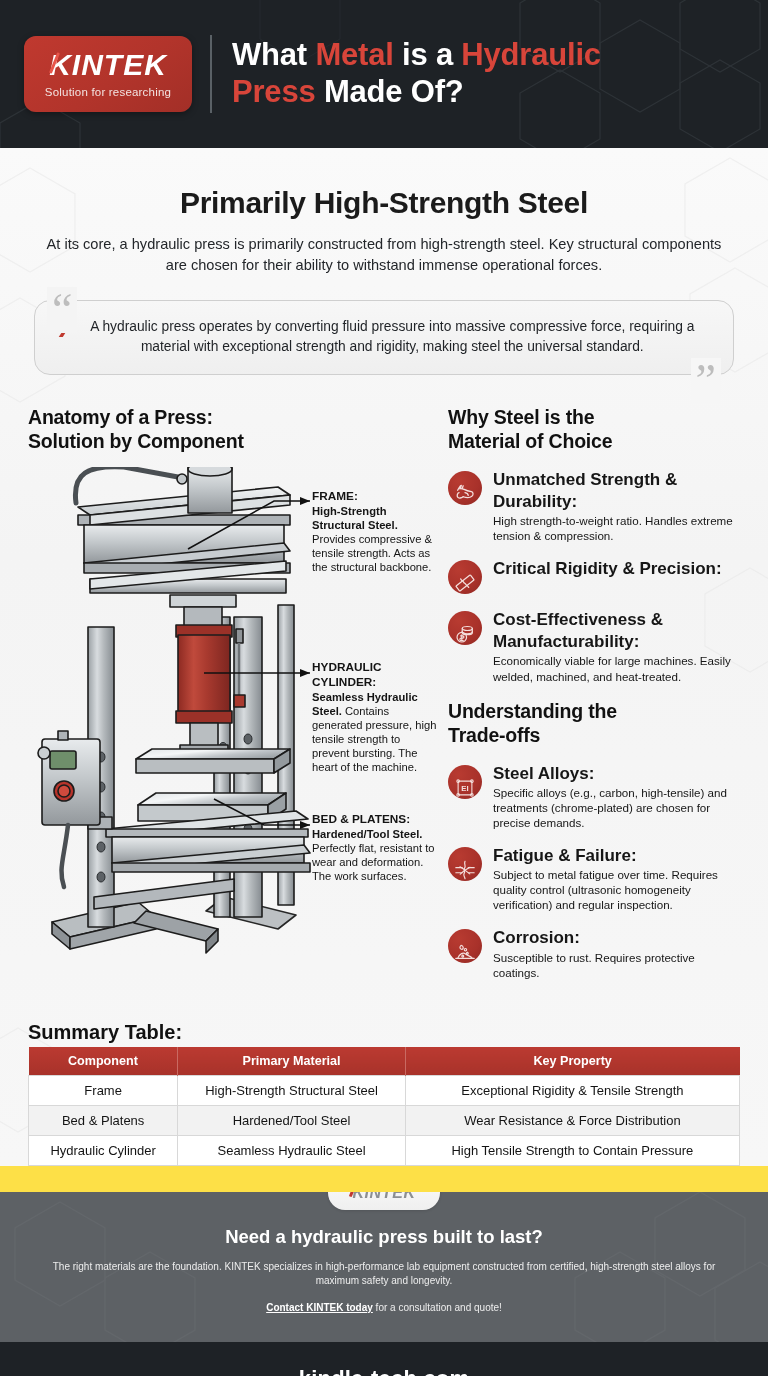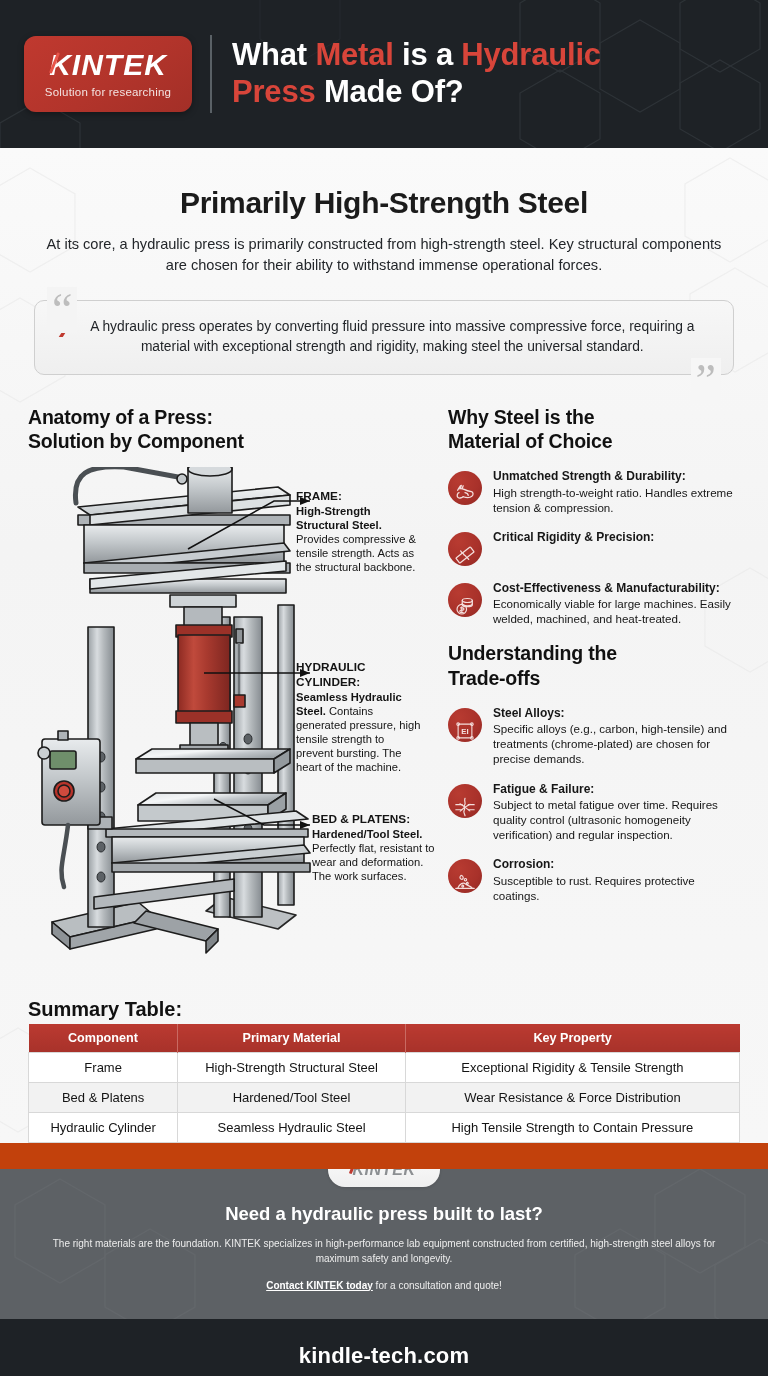--- a/index.html
+++ b/index.html
@@ -2,21 +2,21 @@
 <html><head>
 <meta charset="utf-8">
 <style>
   * { box-sizing: border-box; margin: 0; padding: 0; }
   html, body {
     width: 768px; height: 1376px;
     font-family: "Liberation Sans", sans-serif;
     background: #ffffff;
     overflow: hidden;
   }
-  .page { position: relative; width: 768px; height: 1376px; background:#c2410c; }
+  .page { position: relative; width: 768px; height: 1376px; background:#fde047; }
 
   
   .header {
     position: relative; height: 148px; background: #1e2226; overflow: hidden;
     display: flex; align-items: center; padding: 0 24px;
   }
   .hexbg { position: absolute; inset: 0; opacity: .55; pointer-events:none; }
   .logo-badge {
     position: relative; z-index:2;
     width: 168px; height: 76px; border-radius: 12px;
@@ -53,21 +53,21 @@
   h1.main-title {
     text-align:center; font-size: 30px; font-weight: bold; color:#1b1b1b;
     padding-top: 38px; letter-spacing:-0.3px;
   }
   p.intro {
     text-align:center; font-size: 14.6px; color:#23262a; line-height: 1.45;
     margin: 14px auto 0; max-width: 690px;
   }
 
   .quote-box {
-    position: relative; margin: 24px 18px 0; border:1px solid #cfcfcf; border-radius:10px;
+    position: relative; margin: 24px 18px 0; border:1px solid #cfcfcf; border-radius:16px;
     background: linear-gradient(180deg,#f7f7f7,#efefef);
     padding: 16px 26px 16px 22px;
   }
   .quote-box:before, .quote-box:after {
     content:"\201C"; position:absolute; font-family:"Liberation Serif", serif;
     font-size: 46px; color:#bdbdbd; line-height:1;
   }
   .quote-box:before { left: 12px; top: -14px; background: #f4f4f4; padding: 0 5px; }
   .quote-box:after { content:"\201D"; right: 12px; bottom: -30px; background:#f6f6f6; padding:0 5px; }
   .quote-row { display:flex; gap:8px; align-items:flex-start; }
@@ -94,21 +94,21 @@
   .feat-list { margin-top: 16px; }
   .feat {
     display:flex; gap: 11px; align-items:flex-start; margin-bottom: 15px;
   }
   .feat-icon {
     width: 34px; height: 34px; border-radius:50%; flex:none; margin-top:2px;
     background: radial-gradient(circle at 32% 28%, #b83b31 0%, #a8312a 60%, #8e2822 100%);
     display:flex; align-items:flex-end; justify-content:center;
   }
   .feat-body { font-size: 11.6px; line-height:1.3; color:#161616; }
-  .feat-body b { font-size: 12px; display:block; }
+  .feat-body b { font-size: 17px; display:block; }
 
   h2.sect2 { margin-top: 8px; }
 
   
   .table-sect { padding: 0 12px; margin-top: 26px; }
   h2.tbl-title { font-size: 20px; font-weight:bold; color:#111; margin-bottom: 3px; }
   table { width: 100%; border-collapse: collapse; table-layout: fixed; }
   thead th {
     background: linear-gradient(180deg,#bb3a31,#a8322a);
     color:#fff; font-size: 12.6px; font-weight:bold; padding: 7px 4px; text-align:center;
@@ -343,26 +343,26 @@
                 <path d="M176 206 L 282 206"></path>
                 <path d="M186 332 L 236 358 L 282 358"></path>
               </g>
               <g fill="#111">
                 <polygon points="282,34 272,30 272,38"></polygon>
                 <polygon points="282,206 272,202 272,210"></polygon>
                 <polygon points="282,358 272,354 272,362"></polygon>
               </g>
             </svg>
 
-            <div class="callout" style="left:268px; top:22px;">
+            <div class="callout" style="left:284px; top:22px;">
               <span class="ttl">FRAME:</span>
               <span class="mat">High-Strength Structural Steel.</span><span> Provides compressive &amp; tensile strength. Acts as the structural backbone.</span>
             </div>
 
-            <div class="callout" style="left:268px; top:193px;">
+            <div class="callout" style="left:284px; top:193px;">
               <span class="ttl">HYDRAULIC CYLINDER:</span>
               <span class="mat">Seamless Hydraulic Steel.</span><span> Contains generated pressure, high tensile strength to prevent bursting. The heart of the machine.</span>
             </div>
 
             <div class="callout" style="left:284px; top:345px;">
               <span class="ttl">BED &amp; PLATENS:</span>
               <span class="mat">Hardened/Tool Steel.</span><span> Perfectly flat, resistant to wear and deformation. The work surfaces.</span>
             </div>
           </div>
         </div>

